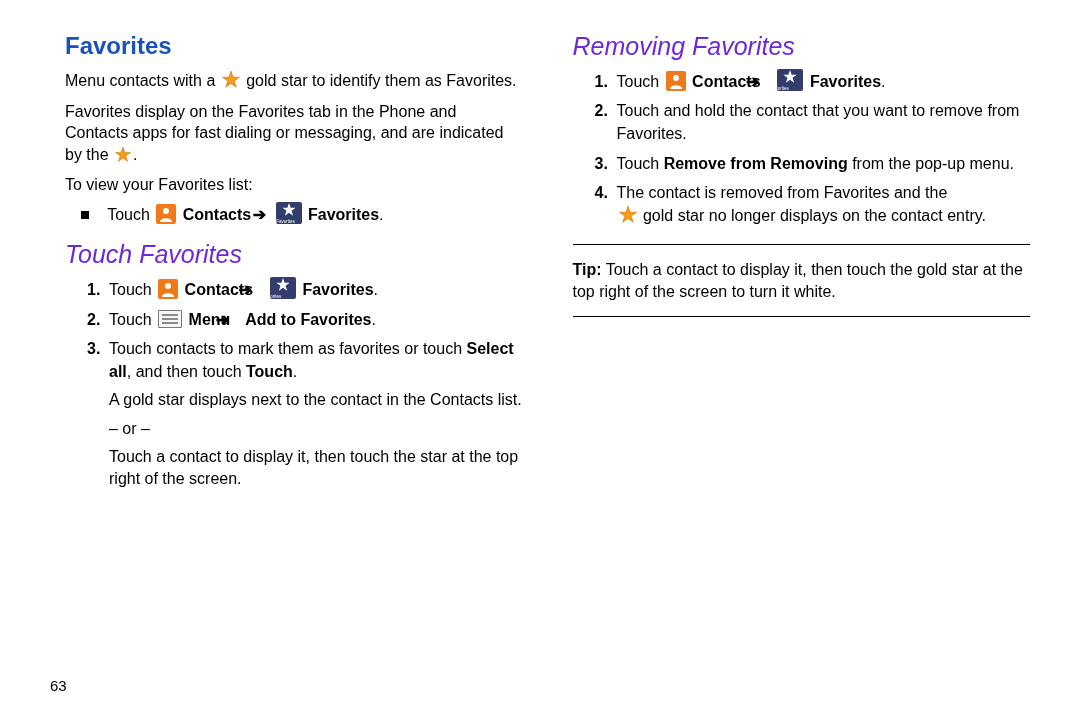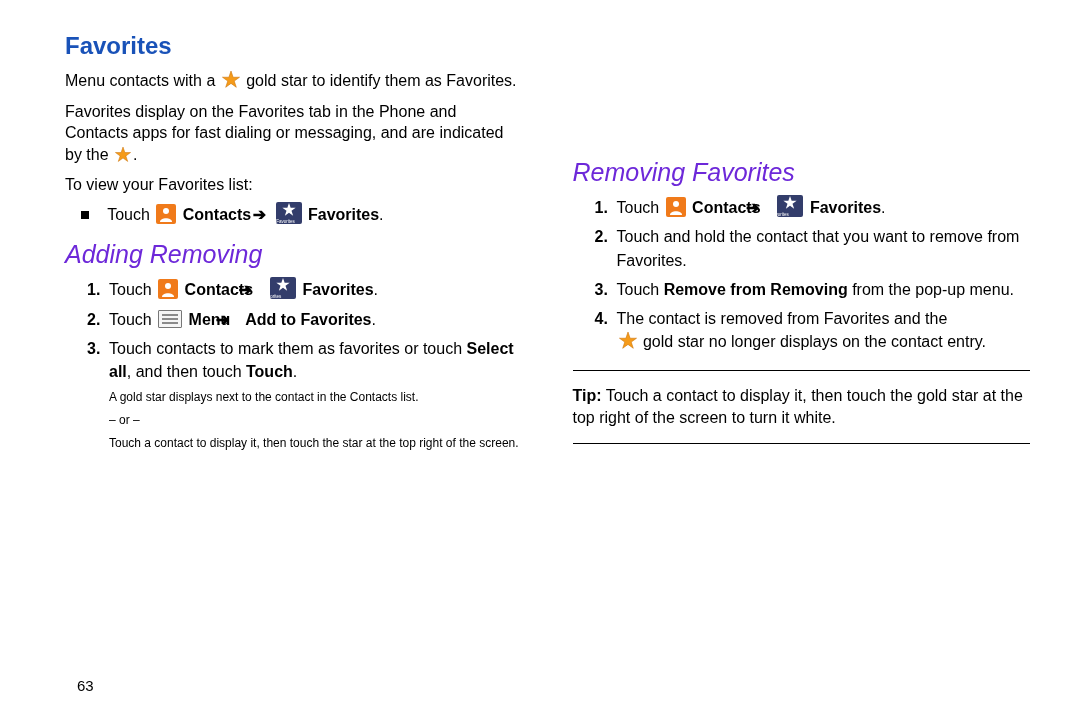--- a/index.html
+++ b/index.html
@@ -1,40 +1,40 @@
 <!DOCTYPE html>
 <html><head>
 <meta charset="utf-8">
 <style>
   html,body{margin:0;padding:0;background:#fff;font-family:Arial,Helvetica,sans-serif;color:#000;}
   .page{width:1080px;height:720px;box-sizing:border-box;padding:32px 50px 20px 65px;position:relative;}
-  .cols{display:flex;gap:50px;align-items:flex-end;}
+  .cols{display:flex;gap:50px;}
   .col{flex:1;min-width:0;}
   h1{font-family:Arial,Helvetica,sans-serif;font-weight:bold;font-size:24px;color:#1952b8;margin:0 0 10px 0;letter-spacing:0;}
   h2{font-family:Arial,Helvetica,sans-serif;font-weight:normal;font-style:italic;font-size:25px;color:#6d28d9;margin:14px 0 8px 0;}
   p{font-size:16px;line-height:1.35;margin:6px 0;}
   ol{list-style:none;padding-left:22px;margin:0;}
   ol li{font-size:16px;line-height:1.45;margin:6px 0;padding-left:22px;text-indent:-22px;}
   ol li .num{font-weight:bold;display:inline-block;width:22px;text-indent:0;}
-  .afterli{padding-left:44px;font-size:12px;line-height:1.4;margin:6px 0;}
+  .afterli{padding-left:44px;font-size:16px;line-height:1.4;margin:6px 0;}
   .bullet-line{padding-left:22px;font-size:16px;line-height:1.4;margin:6px 0;text-indent:-6px;}
   .sq{display:inline-block;width:8px;height:8px;background:#000;vertical-align:1px;margin-right:14px;}
   b{font-weight:bold;}
   .arrow{display:inline-block;font-weight:bold;margin:0 3px;}
   .star{display:inline-block;vertical-align:-3px;margin:0 2px;}
   .ic{display:inline-block;vertical-align:-4px;margin:0 2px;position:relative;}
   .ic-contacts{width:20px;height:20px;background:#f07a1a;border-radius:2px;}
   .ic-contacts svg{position:absolute;top:2px;left:3px;}
   .ic-fav{width:26px;height:22px;background:#333d6b;border-radius:2px;}
   .ic-fav .favstar{position:absolute;top:1px;left:6px;}
   .ic-fav .favtxt{position:absolute;bottom:0;left:0;right:0;color:#fff;font-size:4.5px;text-align:center;line-height:5px;}
   .ic-menu{width:22px;height:16px;border:1px solid #777;background:#f5f5f5;vertical-align:-3px;border-radius:1px;}
   .ic-menu::before{content:"";position:absolute;left:3px;right:3px;top:3px;height:2px;background:#8a8a8a;box-shadow:0 4px 0 #8a8a8a,0 8px 0 #8a8a8a;}
   hr.rule{border:none;border-top:1px solid #000;margin:14px 0;}
-  .pagenum{position:absolute;left:77px;bottom:26px;font-size:15px;}
+  .pagenum{position:absolute;left:50px;bottom:26px;font-size:15px;}
 </style>
 </head>
 <body>
 
 <svg width="0" height="0" style="position:absolute">
   <defs>
     <g id="star-shape">
       <polygon points="10,0 12.35,6.9 19.5,6.9 13.6,11.2 15.9,18.1 10,13.8 4.1,18.1 6.4,11.2 0.5,6.9 7.65,6.9"></polygon>
     </g>
   </defs>
@@ -71,21 +71,21 @@
               <path d="M1 16 C1 11 13 11 13 16 Z" fill="#fff"></path>
             </svg></span>
     <b>Contacts</b>
     <span class="arrow">➔</span>
     <span class="ic ic-fav"><svg class="favstar" width="14" height="14" viewBox="0 0 20 20">
               <use href="#star-shape" fill="#fff"></use>
             </svg><span class="favtxt">Favorites</span></span>
     <b>Favorites</b><span>.</span>
   </p>
 
-  <h2>Adding Removing</h2>
+  <h2>Touch Favorites</h2>
 
   <ol>
     <li>
       <span class="num">1.</span><span>Touch </span>
       <span class="ic ic-contacts"><svg width="14" height="16" viewBox="0 0 14 16">
                 <circle cx="7" cy="5" r="3" fill="#fff"></circle>
                 <path d="M1 16 C1 11 13 11 13 16 Z" fill="#fff"></path>
               </svg></span>
       <b>Contacts</b>
       <span class="arrow">➔</span>

